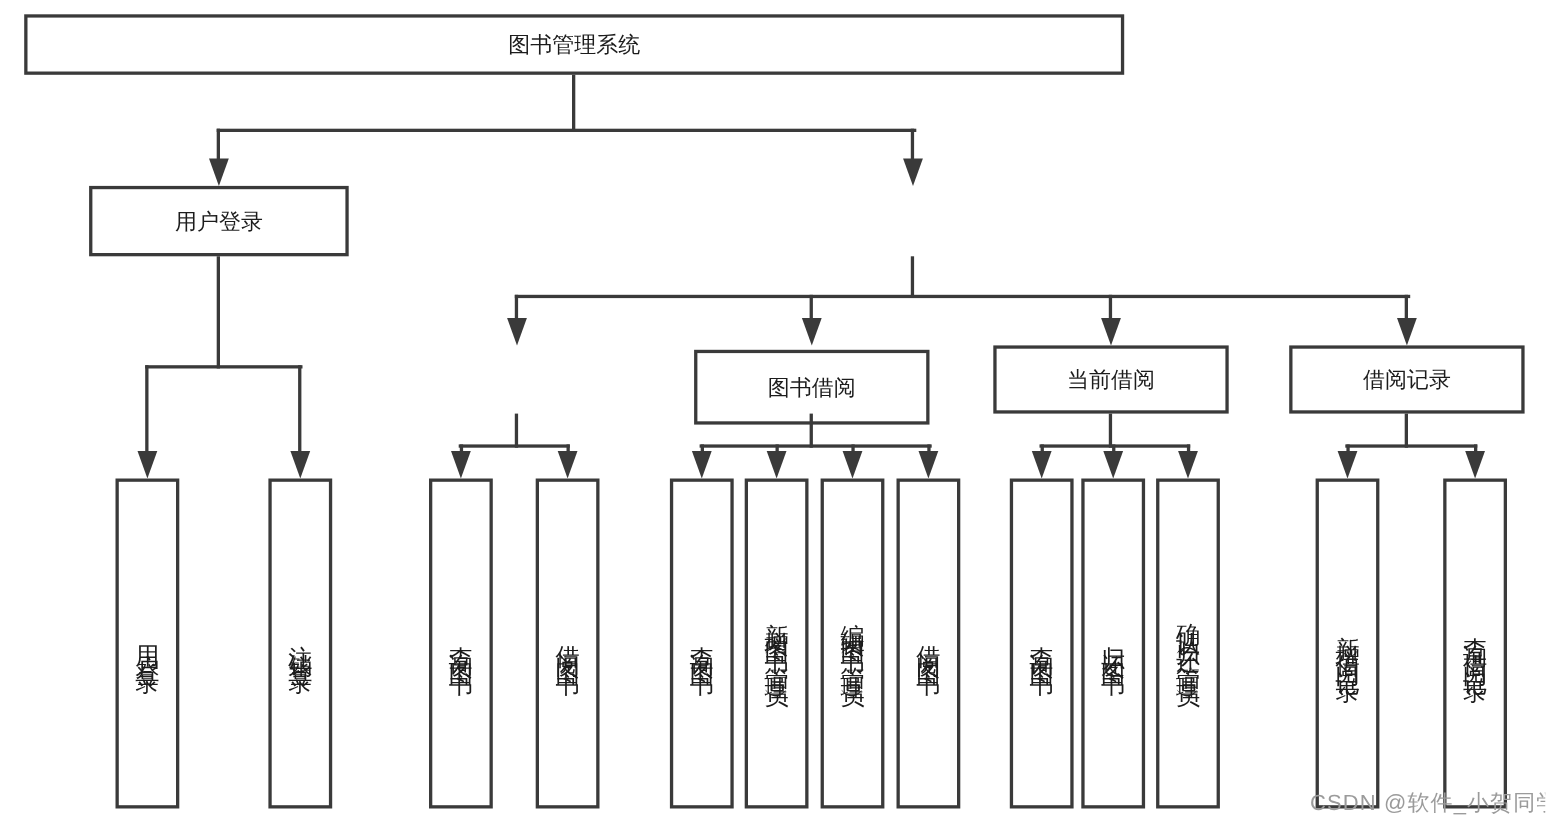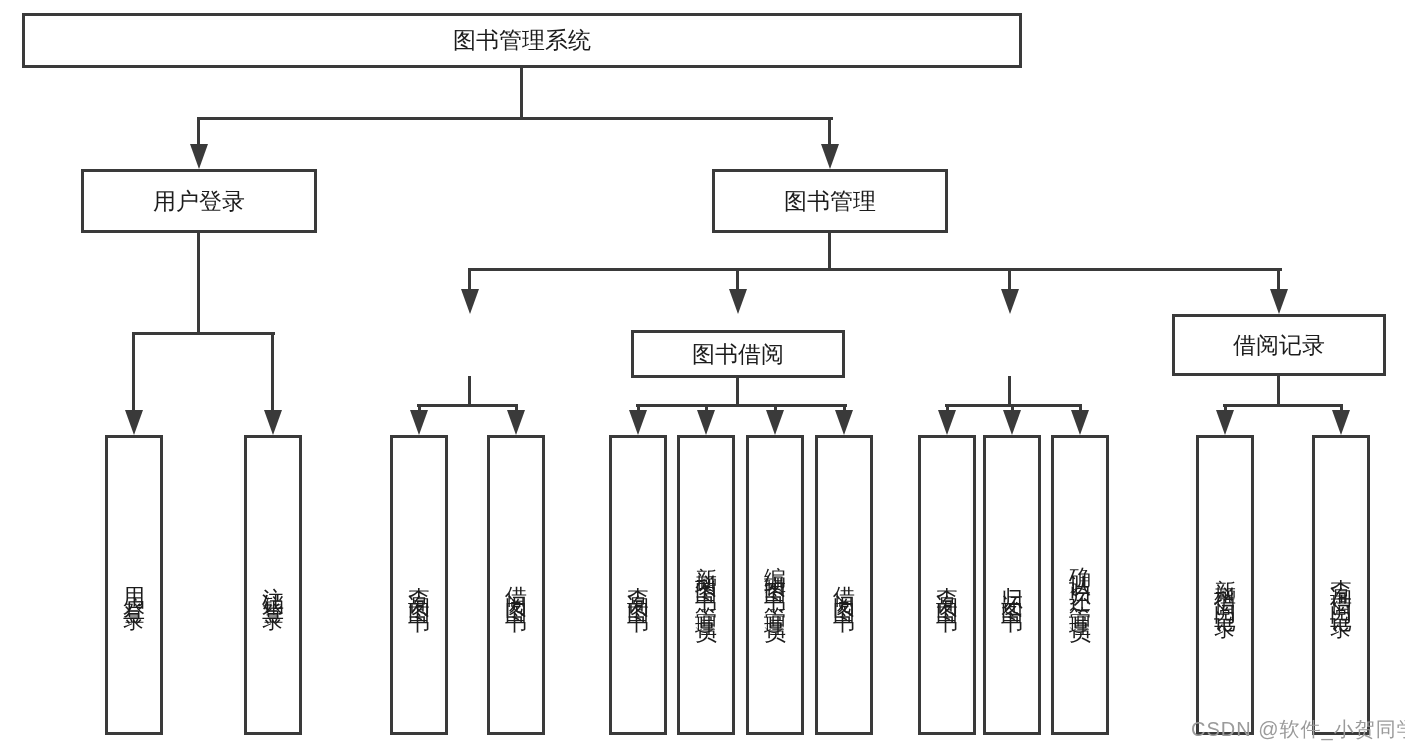--- a/index.html
+++ b/index.html
@@ -9,21 +9,21 @@
     background:#ffffff;
     font-family:"Liberation Sans","DejaVu Sans",sans-serif;
     overflow:hidden;
   }
   .box{
     position:absolute;
     box-sizing:border-box;
     border:3px solid #3a3a3a;
     background:#ffffff;
     display:flex;align-items:center;justify-content:center;
-    font-size:23px;color:#1c1c1c;
+    font-size:20px;color:#1c1c1c;
     text-align:center;
   }
   .vbox{
     writing-mode:vertical-rl;
     text-orientation:mixed;
     font-size:22px;
     letter-spacing:8px;
     line-height:1;
     white-space:nowrap;
   }
@@ -56,41 +56,41 @@
   <div class="box" style="left:22px;top:13px;width:1000px;height:55px;">图书管理系统</div>
 
   <div class="line" style="left:520px;top:68px;width:3px;height:51px;"></div>
   <div class="line" style="left:197px;top:117px;width:636px;height:3px;"></div>
   <div class="line" style="left:197px;top:117px;width:3px;height:30px;"></div>
   <div class="line" style="left:828px;top:117px;width:3px;height:30px;"></div>
   <div class="arrow" style="left:190px;top:144px;"></div>
   <div class="arrow" style="left:821px;top:144px;"></div>
 
   <div class="box" style="left:81px;top:169px;width:236px;height:64px;">用户登录</div>
-  <div class="box" style="left:712px;top:169px;width:236px;height:64px;">图书管理</div>
 
   <div class="line" style="left:197px;top:233px;width:3px;height:102px;"></div>
   <div class="line" style="left:132px;top:332px;width:143px;height:3px;"></div>
   <div class="line" style="left:132px;top:332px;width:3px;height:82px;"></div>
   <div class="line" style="left:271px;top:332px;width:3px;height:82px;"></div>
   <div class="arrow" style="left:125px;top:410px;"></div>
   <div class="arrow" style="left:264px;top:410px;"></div>
 
   <div class="line" style="left:828px;top:233px;width:3px;height:37px;"></div>
   <div class="line" style="left:468px;top:268px;width:814px;height:3px;"></div>
   <div class="line" style="left:468px;top:268px;width:3px;height:26px;"></div>
   <div class="line" style="left:736px;top:268px;width:3px;height:26px;"></div>
   <div class="line" style="left:1008px;top:268px;width:3px;height:26px;"></div>
   <div class="line" style="left:1277px;top:268px;width:3px;height:26px;"></div>
   <div class="arrow" style="left:461px;top:289px;"></div>
   <div class="arrow" style="left:729px;top:289px;"></div>
   <div class="arrow" style="left:1001px;top:289px;"></div>
   <div class="arrow" style="left:1270px;top:289px;"></div>
 
-  <div class="box" style="left:631px;top:330px;width:214px;height:48px;">图书借阅</div>
+  <div class="box" style="left:631px;top:318px;width:214px;height:68px;">图书借阅</div>
+  <div class="box" style="left:903px;top:314px;width:214px;height:62px;">当前借阅</div>
   <div class="box" style="left:1172px;top:314px;width:214px;height:62px;">借阅记录</div>
 
   <div class="line" style="left:468px;top:376px;width:3px;height:31px;"></div>
   <div class="line" style="left:736px;top:376px;width:3px;height:31px;"></div>
   <div class="line" style="left:1008px;top:376px;width:3px;height:31px;"></div>
   <div class="line" style="left:1277px;top:376px;width:3px;height:31px;"></div>
 
   <div class="line" style="left:417px;top:404px;width:101px;height:3px;"></div>
   <div class="line" style="left:636px;top:404px;width:211px;height:3px;"></div>
   <div class="line" style="left:945px;top:404px;width:137px;height:3px;"></div>

